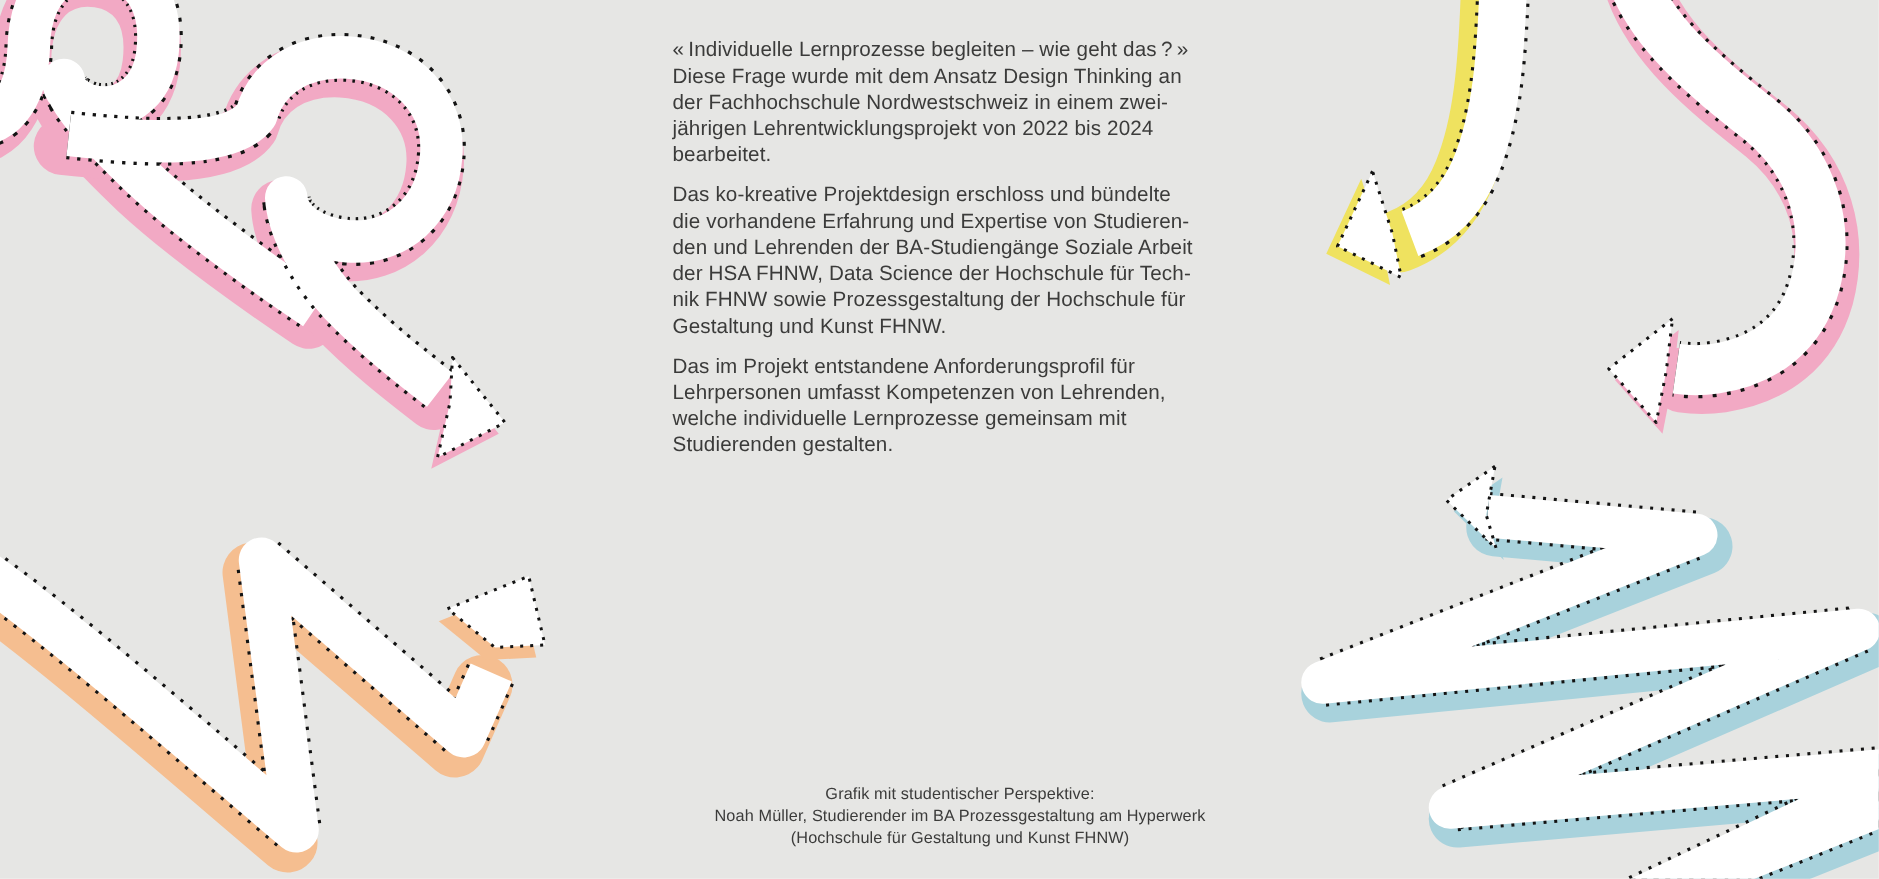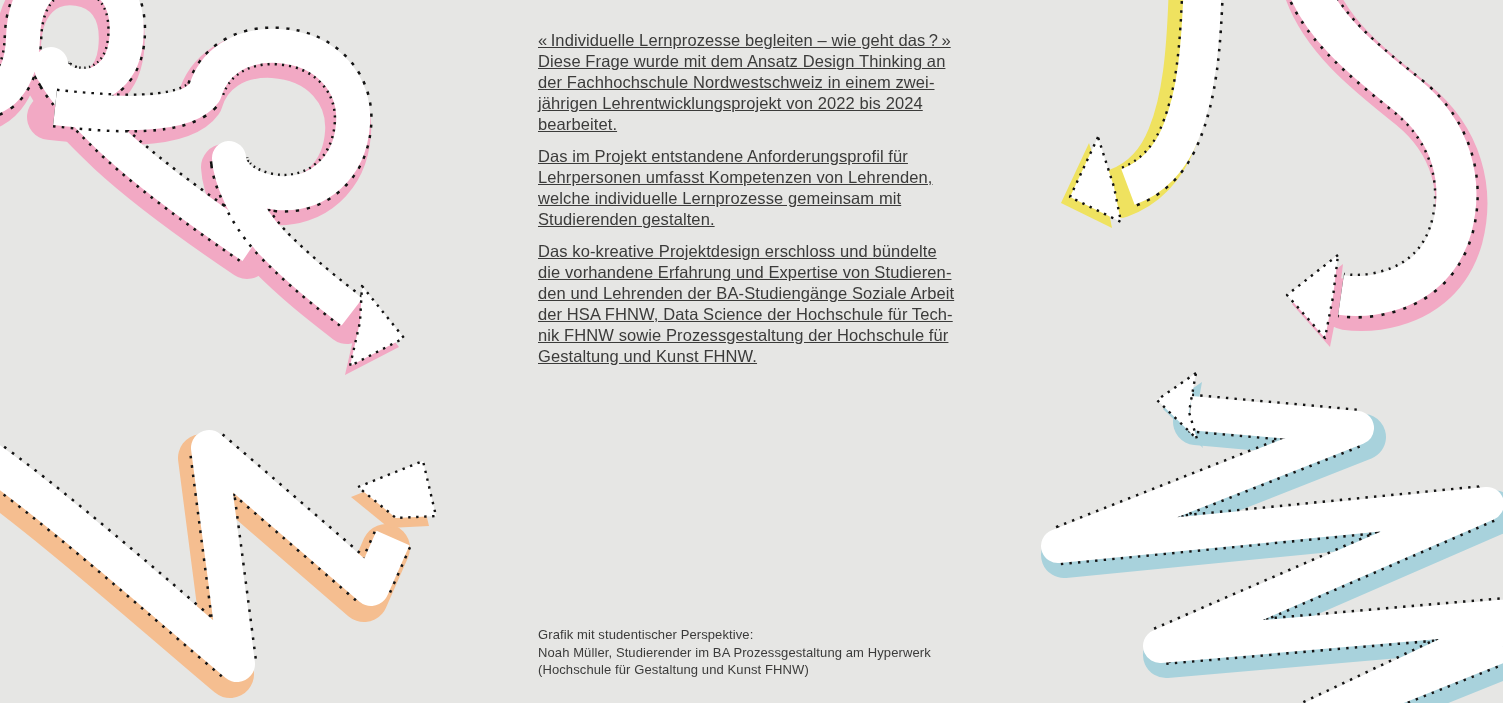--- a/index.html
+++ b/index.html
@@ -15,25 +15,25 @@
   .dots{fill:none;stroke:var(--dots,#131313);stroke-linejoin:round;stroke-linecap:butt;}
   .ribbon{fill:none;stroke:var(--white,#fff);stroke-linejoin:round;stroke-linecap:butt;}
   .head{fill:var(--white,#fff);stroke:var(--dots,#131313);stroke-width:2.4;
         stroke-dasharray:2.4 5.6;stroke-linejoin:round;}
   .head-shadow{stroke:none;}
   #intro-text{
     position:absolute;left:538px;top:30px;width:450px;
     color:var(--text,#3b3b3a);
     font-size:16.5px;line-height:21px;letter-spacing:0.1px;
   }
-  #intro-text p{margin:0 0 11px 0;text-decoration:underline;}
+  #intro-text p{margin:0 0 11px 0;}
   #credit-note{
     position:absolute;left:538px;top:626px;width:460px;
     color:var(--text,#3b3b3a);
-    font-size:13px;line-height:17.5px;letter-spacing:0.1px;
+    font-size:13px;line-height:17.5px;letter-spacing:0.1px;text-align:center;
   }
 </style>
 </head>
 <body>
 
 <div id="page">
 
   <svg id="arrow-layer" viewBox="0 0 1503 703" xmlns="http://www.w3.org/2000/svg">
 
     <g>
@@ -85,19 +85,19 @@
         <polygon class="head-shadow" style="fill:var(--blue)" points="1196,373 1157,400 1197,439 1189,412"></polygon>
       </g>
       <path class="dots" stroke-width="39" stroke-dasharray="2.4 6.2" d="M 1190 413 L 1357 428 L 1058 546 L 1487 504 L 1160 646 L 1532 614 L 1266 740 L 1550 626"></path>
       <path class="ribbon" stroke-width="34" d="M 1190 413 L 1357 428 L 1058 546 L 1487 504 L 1160 646 L 1532 614 L 1266 740 L 1550 626"></path>
       <polygon class="head" points="1196,373 1157,400 1197,439 1189,412"></polygon>
     </g>
   </svg>
 
   <div id="intro-text">
     <p>« Individuelle Lernprozesse begleiten – wie geht das ? »<br>Diese Frage wurde mit dem Ansatz Design Thinking an<br>der Fachhochschule Nordwestschweiz in einem zwei-<br>jährigen Lehrentwicklungsprojekt von 2022 bis 2024<br>bearbeitet.</p>
+    <p>Das ko-kreative Projektdesign erschloss und bündelte<br>die vorhandene Erfahrung und Expertise von Studieren-<br>den und Lehrenden der BA-Studiengänge Soziale Arbeit<br>der HSA FHNW, Data Science der Hochschule für Tech-<br>nik FHNW sowie Prozessgestaltung der Hochschule für<br>Gestaltung und Kunst FHNW.</p>
     <p>Das im Projekt entstandene Anforderungsprofil für<br>Lehrpersonen umfasst Kompetenzen von Lehrenden,<br>welche individuelle Lernprozesse gemeinsam mit<br>Studierenden gestalten.</p>
-    <p>Das ko-kreative Projektdesign erschloss und bündelte<br>die vorhandene Erfahrung und Expertise von Studieren-<br>den und Lehrenden der BA-Studiengänge Soziale Arbeit<br>der HSA FHNW, Data Science der Hochschule für Tech-<br>nik FHNW sowie Prozessgestaltung der Hochschule für<br>Gestaltung und Kunst FHNW.</p>
   </div>
 
   <div id="credit-note">Grafik mit studentischer Perspektive:<br>Noah Müller, Studierender im BA Prozessgestaltung am Hyperwerk<br>(Hochschule für Gestaltung und Kunst FHNW)</div>
 
 </div>
 
 </body></html>

